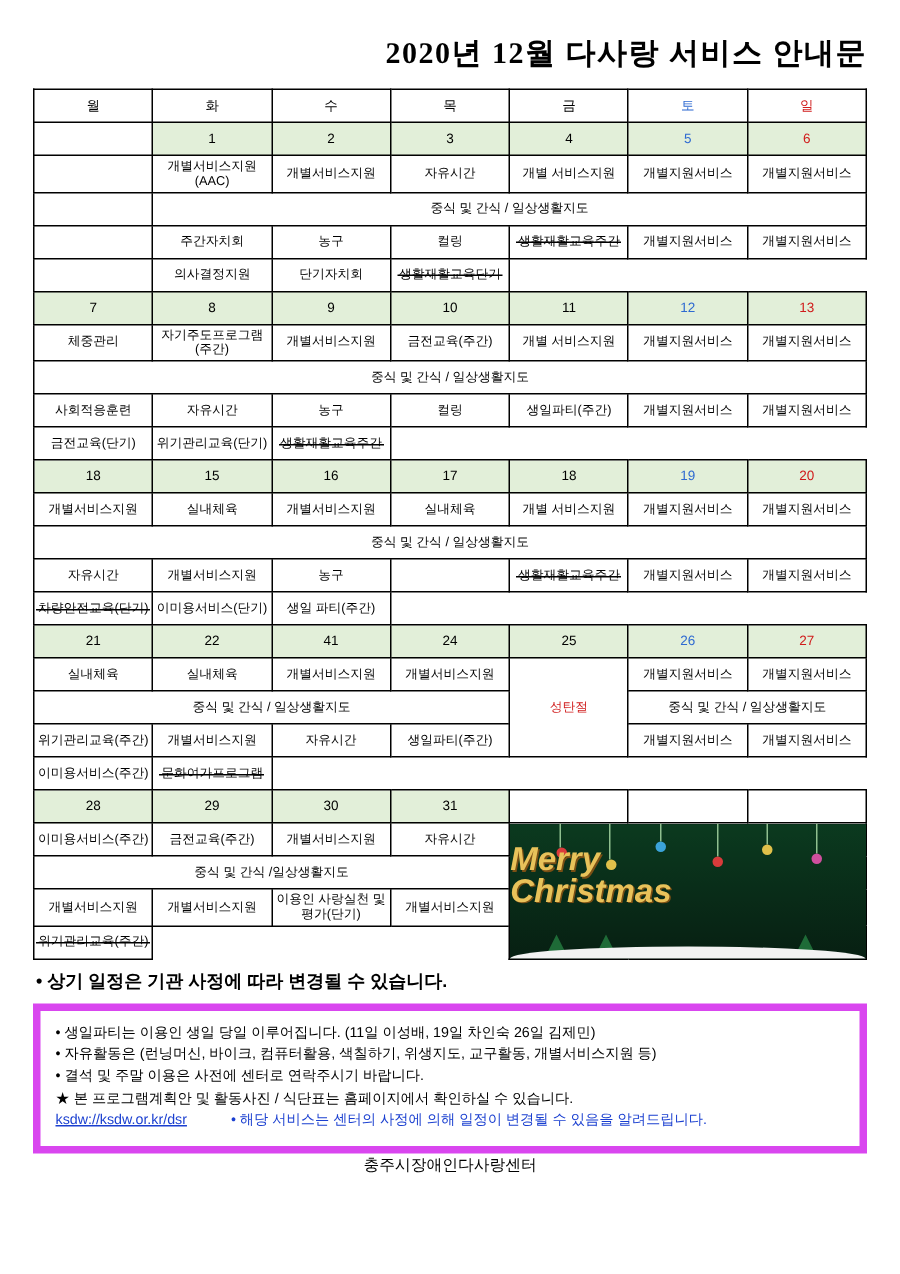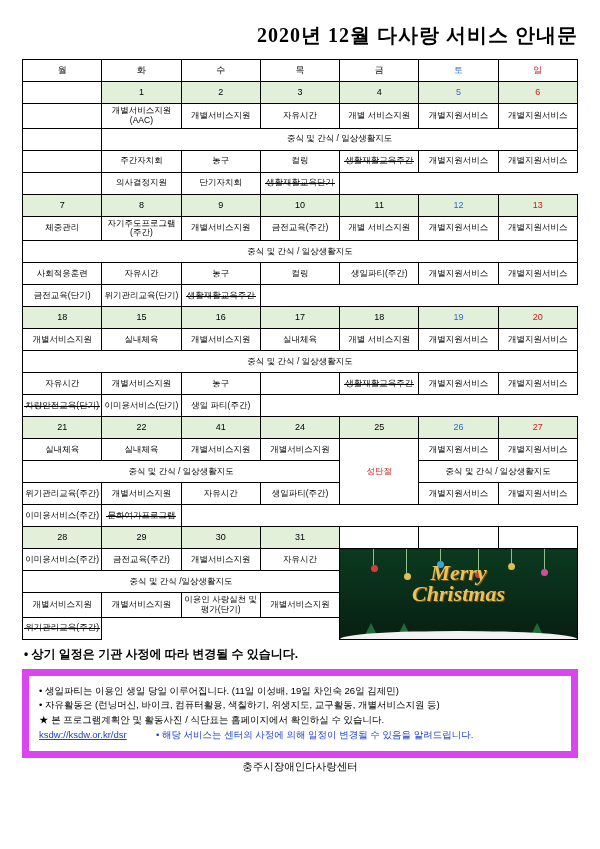--- a/index.html
+++ b/index.html
@@ -66,22 +66,22 @@
   }
   .xmas{
     background:linear-gradient(#0b3a1f,#071f12);
     position:relative;
     padding:0;
     overflow:hidden;
   }
   .xmas .merry{
     position:absolute;
     left:0;right:0;top:14px;
-    text-align:center;
-    font-family:Liberation Serif, serif;
+    text-align:left;
+    font-family:Liberation Sans, sans-serif;
     font-style:italic;
     font-weight:bold;
     font-size:22px;
     color:#e8c25a;
     text-shadow:1px 1px 0 #7a4f14;
     line-height:0.95;
   }
   .xmas .ornaments{
     position:absolute;top:0;left:0;right:0;height:26px;
   }
@@ -100,21 +100,21 @@
     position:absolute;bottom:0;left:0;right:0;height:8px;
     background:#f2f2f2;border-radius:50% 50% 0 0/100% 100% 0 0;
   }
   .note-top{
     margin:6px 0 2px 2px;
     font-size:12px;
     font-weight:bold;
   }
   .notes{
     margin-top:6px;
-    border:7px solid #d946ef;
+    border:5px solid #d946ef;
     padding:8px 10px 9px 10px;
     font-size:9.5px;
     line-height:1.55;
   }
   .notes div{white-space:nowrap;}
   .blue{color:#1a3fd0;}
   .link{color:#1a3fd0;text-decoration:underline;}
   .footer{
     text-align:center;
     font-size:10.5px;
@@ -332,20 +332,21 @@
           <td><span class="strike">위기관리교육(주간)</span></td>
         </tr>
       </tbody>
   </table>
 
   <div class="note-top">• 상기 일정은 기관 사정에 따라 변경될 수 있습니다.</div>
 
   <div class="notes">
     <div>• 생일파티는 이용인 생일 당일 이루어집니다. (11일 이성배, 19일 차인숙 26일 김제민)</div>
     <div>• 자유활동은 (런닝머신, 바이크, 컴퓨터활용, 색칠하기, 위생지도, 교구활동, 개별서비스지원 등)</div>
+    <div>• 결석 및 주말 이용은 사전에 센터로 연락주시기 바랍니다.</div>
     <div>★ 본 프로그램계획안 및 활동사진 / 식단표는 홈페이지에서 확인하실 수 있습니다.</div>
     <div>
       <span class="link">ksdw://ksdw.or.kr/dsr</span>
       <span style="display:inline-block;width:24px;"></span>
       <span class="blue">• 해당 서비스는 센터의 사정에 의해 일정이 변경될 수 있음을 알려드립니다.</span>
     </div>
   </div>
 
   <div class="footer">
     <div>충주시장애인다사랑센터</div>

